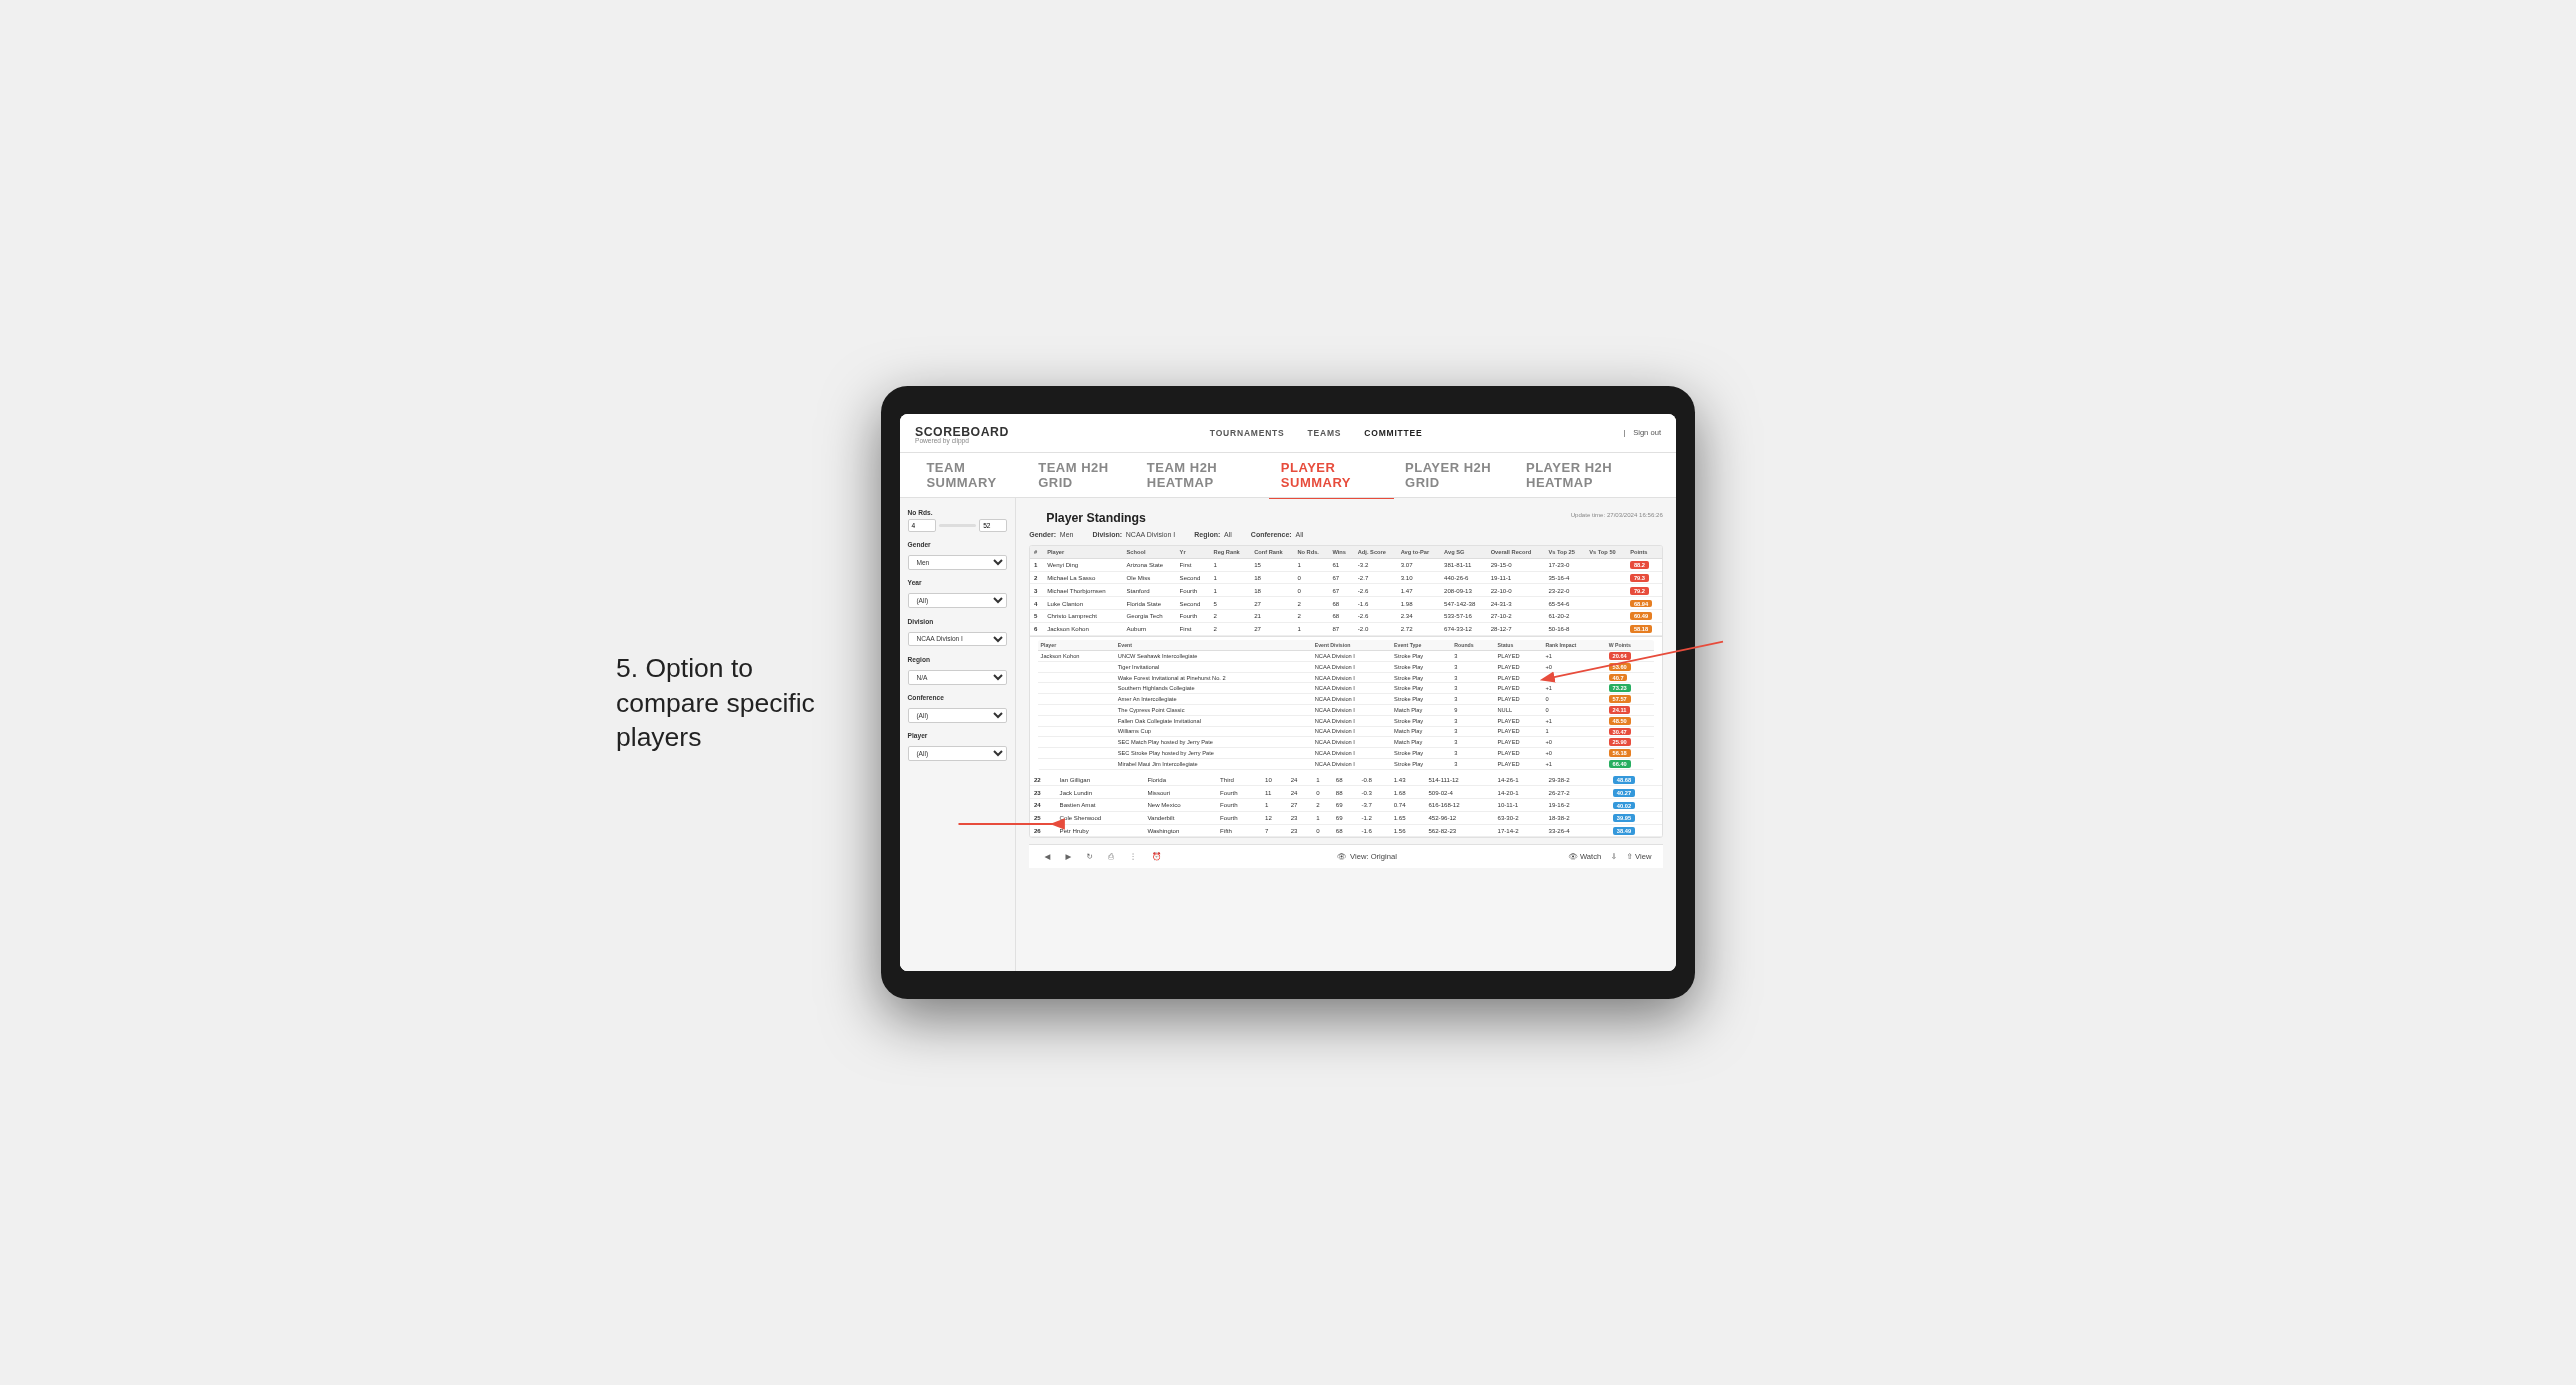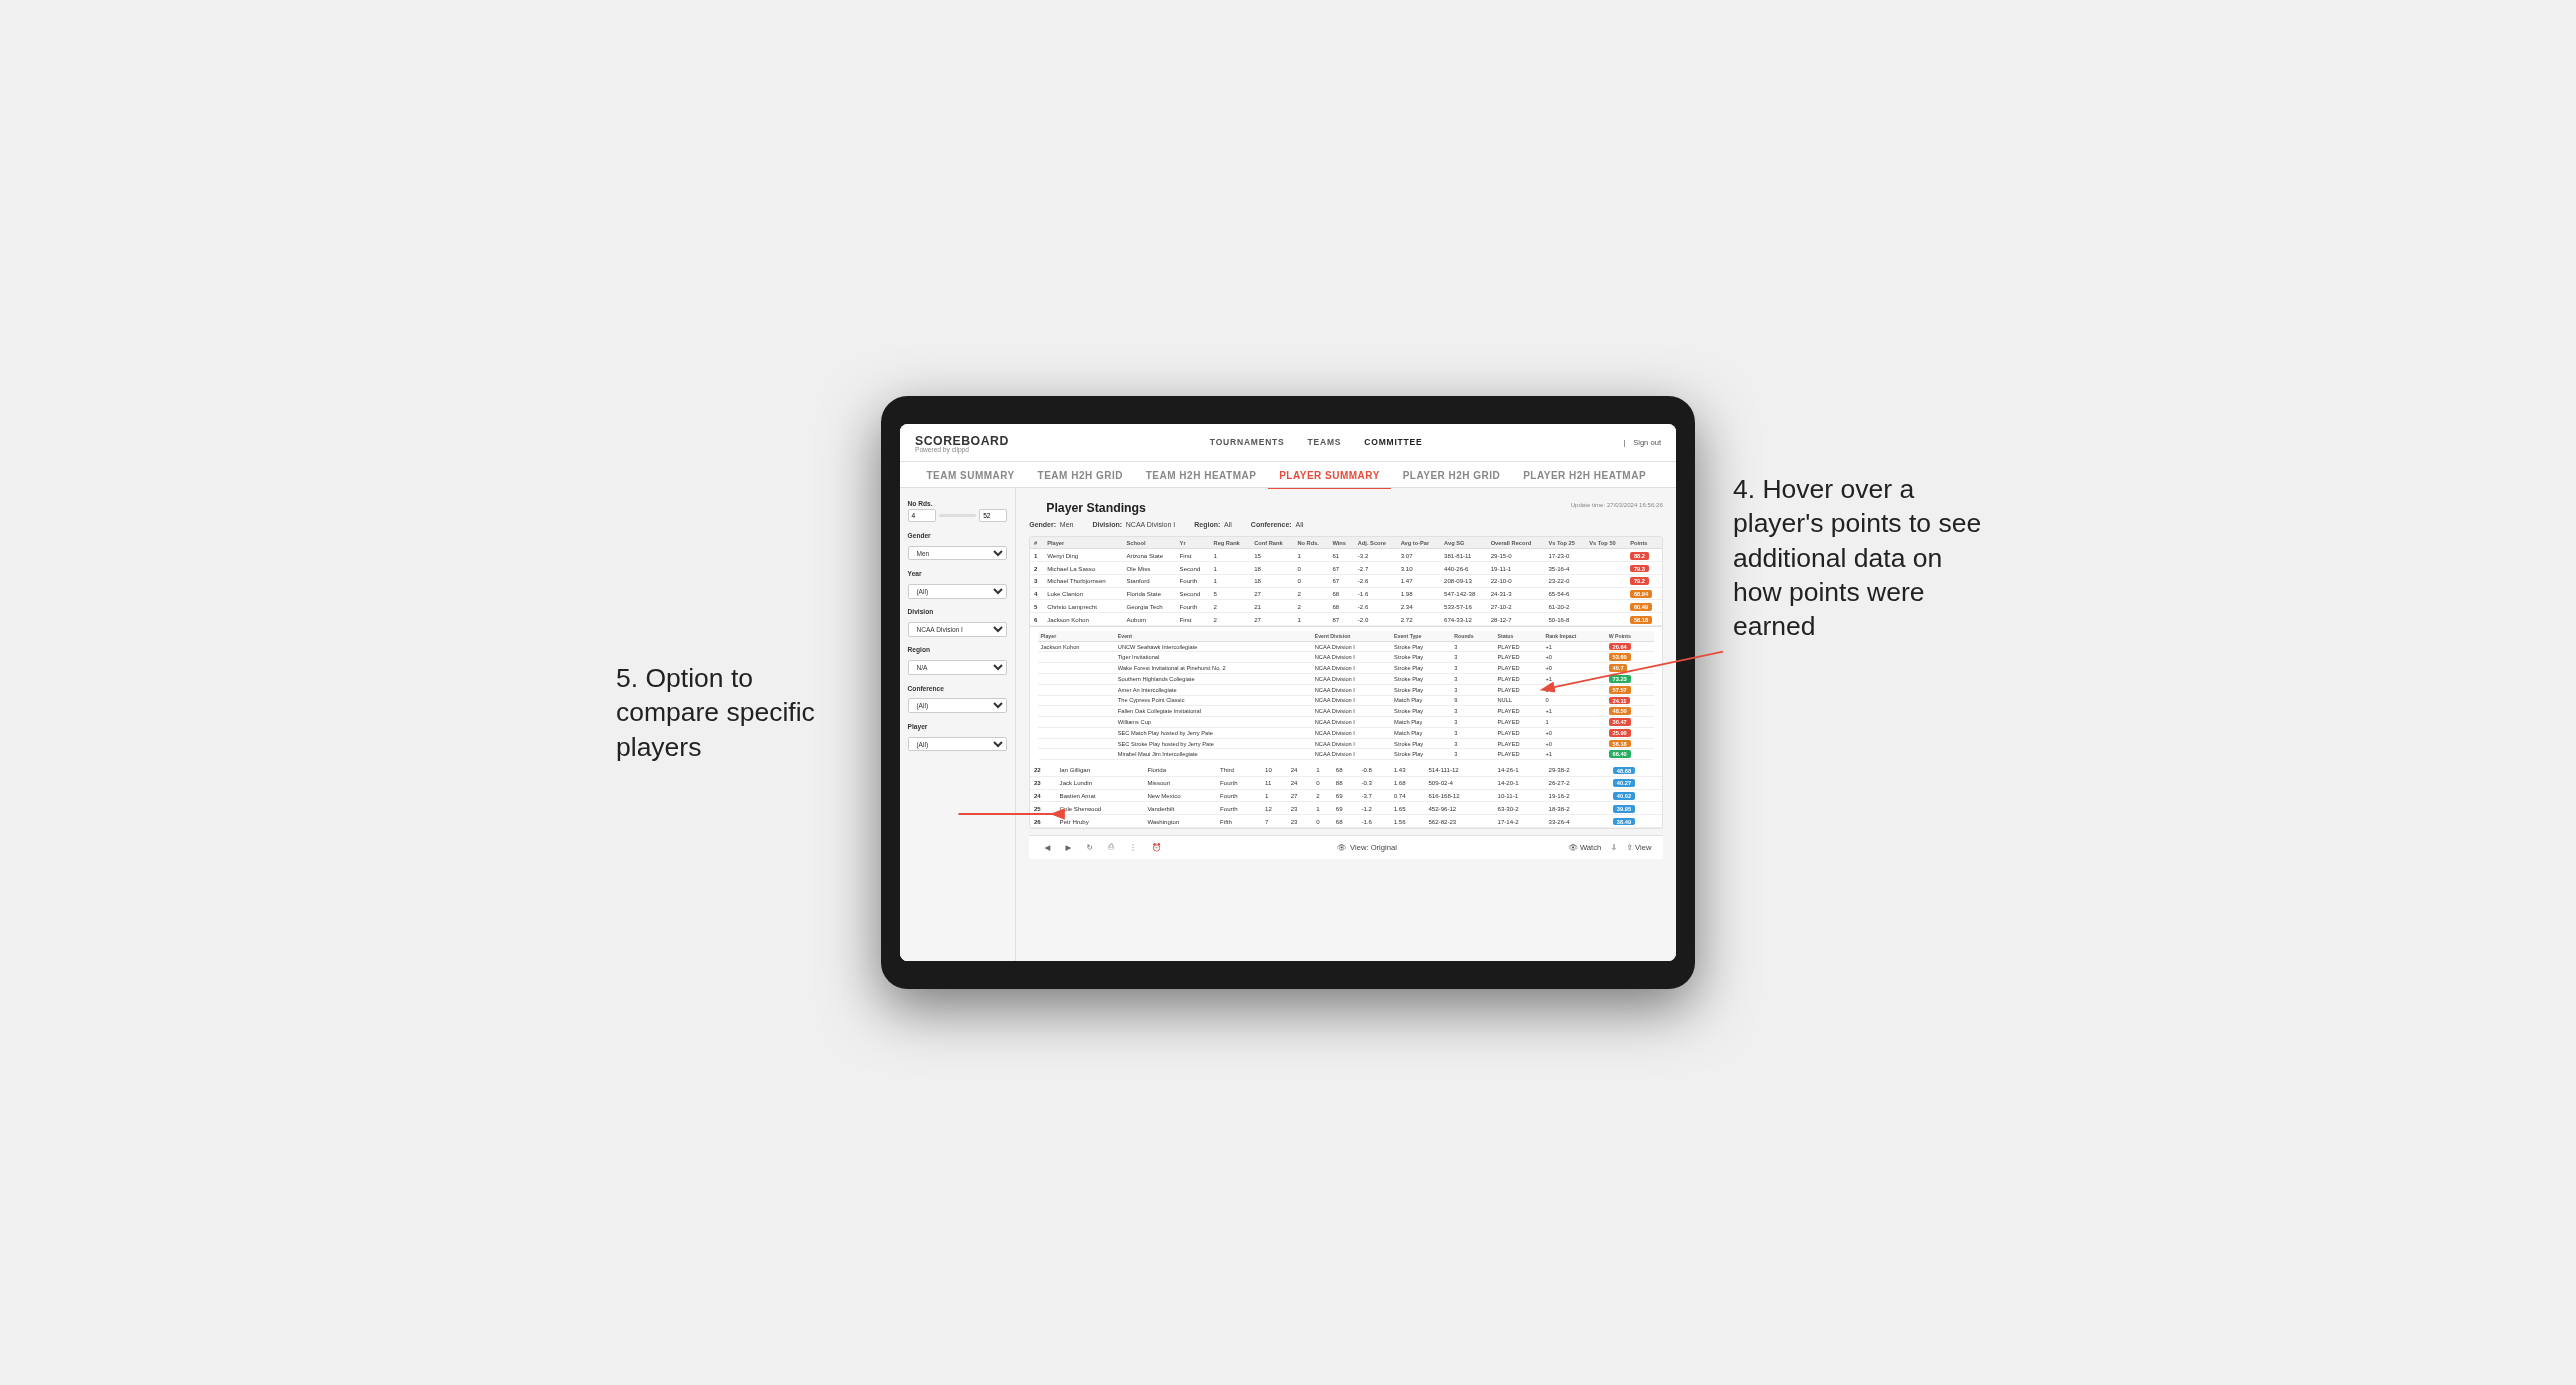--- a/index.html
+++ b/index.html
@@ -91,21 +91,21 @@
     
     .sub-nav {
       background: #fff;
       border-bottom: 1.9px solid #e0e0e0;
       display: flex;
       gap: 0;
       padding: 0 15px;
     }
 
     .sub-nav a {
-      font-size: 10px;
+      font-size: 13px;
       font-weight: 600;
       color: #888;
       text-decoration: none;
       padding: 7.6px 11.4px;
       letter-spacing: 0.5px;
       border-bottom: 1.9px solid transparent;
       margin-bottom: -1.9px;
     }
 
     .sub-nav a.active {
@@ -330,23 +330,20 @@
 </head>
 <body>
 
 <div class="outer-wrapper">
   <div class="page-container">
 
     <div class="annotation annotation-left">
       <span>5. Option to compare specific players</span>
     </div>
 
-    <div class="annotation annotation-right">
-      <span>4. Hover over a player's points to see additional data on how points were earned</span>
-    </div>
 
     <div class="tablet">
       <div class="tablet-screen">
 
         <div class="app-header">
           <div class="logo-area">
             <div>
               <span class="logo-text">SCOREBOARD</span>
               <span class="logo-sub">Powered by clippd</span>
             </div>

